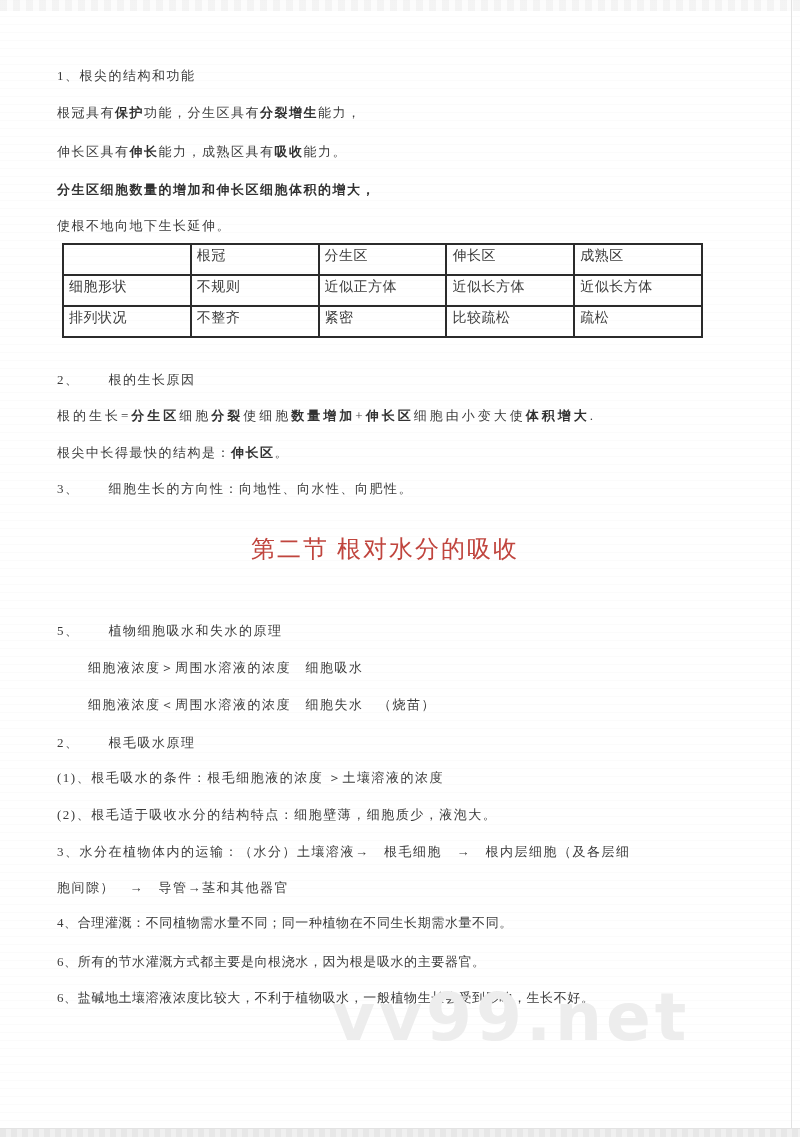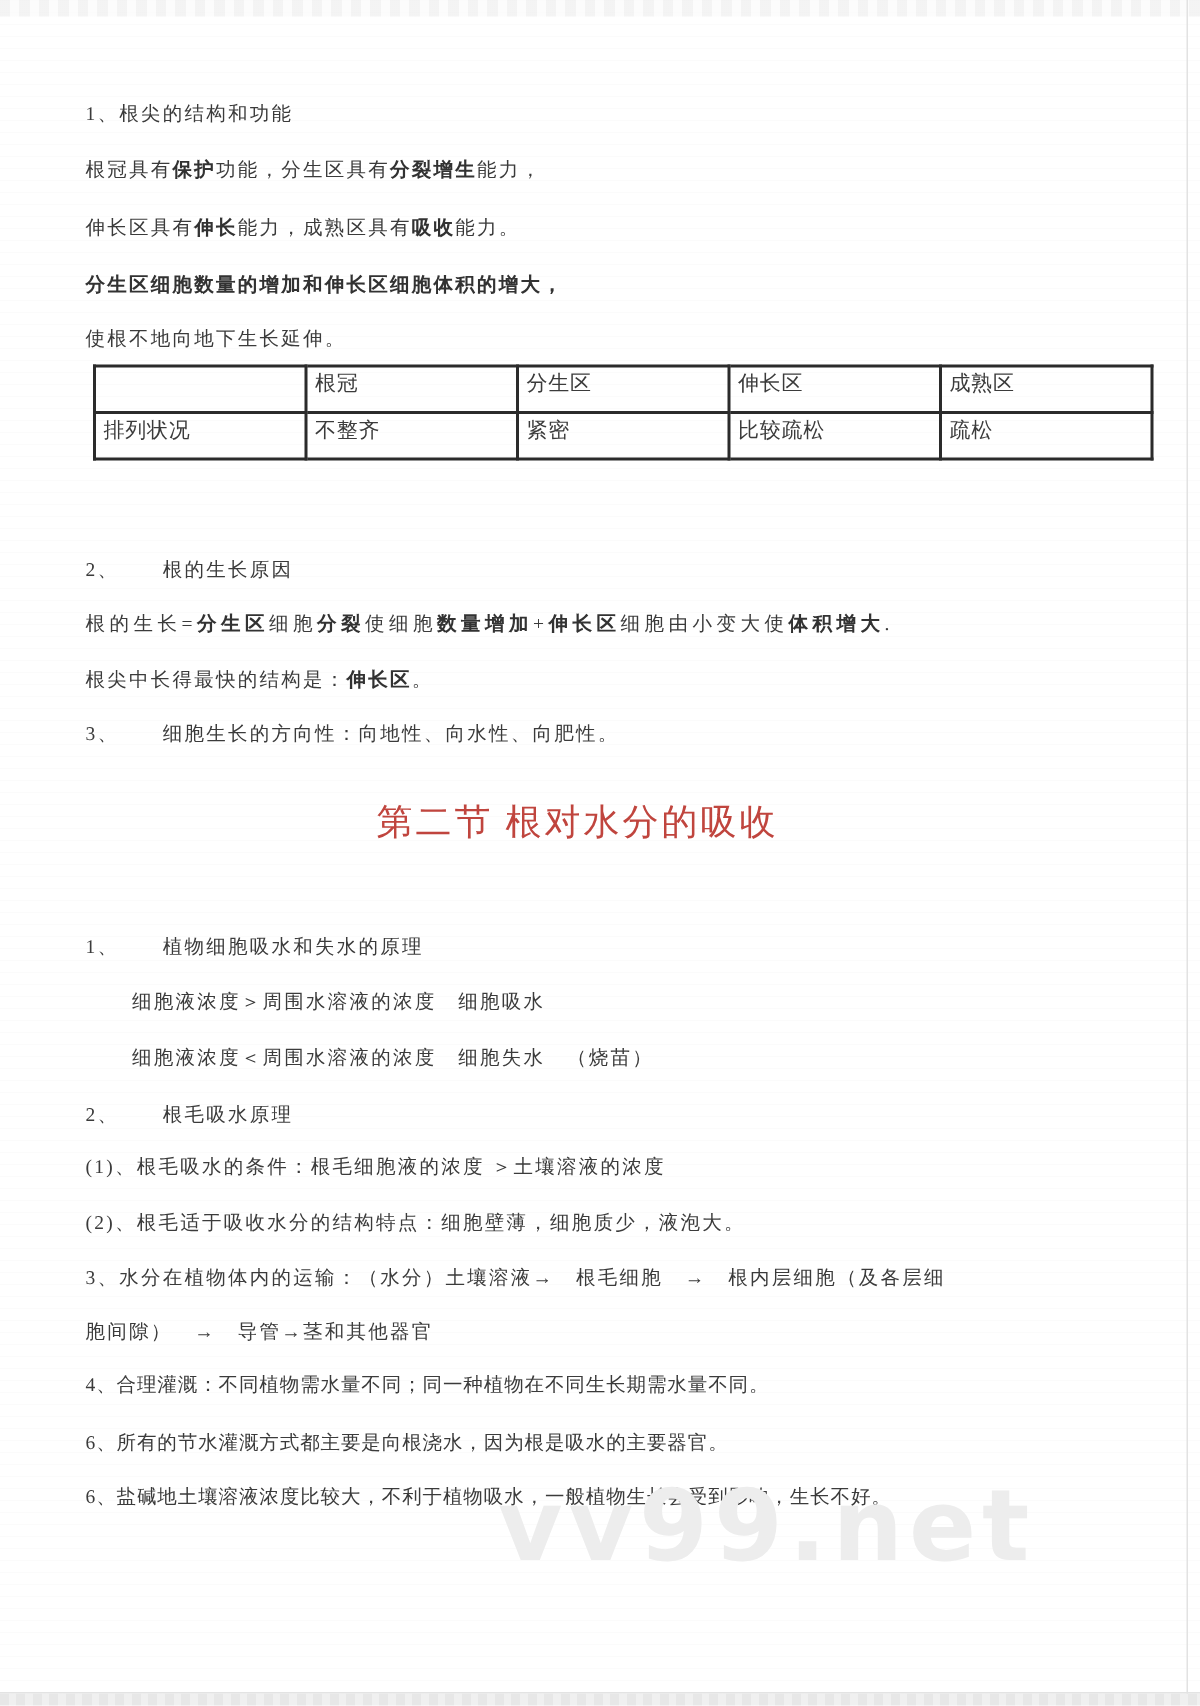--- a/index.html
+++ b/index.html
@@ -34,21 +34,21 @@
   .line .b{font-weight:700;color:#323232;}
   .wide{letter-spacing:3px;}
   .tight{letter-spacing:0.6px;}
   .indent{left:88px;}
   .section-heading{
     position:absolute;left:0;top:536px;width:770px;text-align:center;
     font-size:24px;line-height:26px;letter-spacing:2px;
     color:#c0453e;white-space:pre;
   }
   table.zones{
-    position:absolute;left:62px;top:243px;width:707px;
+    position:absolute;left:62px;top:243px;width:641px;
     border-collapse:collapse;table-layout:fixed;padding-left:36px;
   }
   .zones th,.zones td{
     border:2px solid #2b2b2b;
     font-size:14px;font-weight:400;text-align:left;vertical-align:top;
     color:#3b3b3b;padding:2px 5px 6px 5px;height:21px;letter-spacing:0.5px;
   }
   .watermark{
     position:absolute;left:332px;top:985px;
     font-family:"DejaVu Sans","Liberation Sans",sans-serif;
@@ -75,37 +75,44 @@
       <tr>
         <th></th>
         <th>根冠</th>
         <th>分生区</th>
         <th>伸长区</th>
         <th>成熟区</th>
       </tr>
     </thead>
   <tbody>
       <tr>
+        <td>细胞形状</td>
+        <td>不规则</td>
+        <td>近似正方体</td>
+        <td>近似长方体</td>
+        <td>近似长方体</td>
+      </tr>
+      <tr>
         <td>排列状况</td>
         <td>不整齐</td>
         <td>紧密</td>
         <td>比较疏松</td>
         <td>疏松</td>
       </tr>
     </tbody>
 </table>
 
 <div class="line" style="top:368px">2、　　根的生长原因</div>
 <div class="line wide" style="top:404px"><span>根的生长=</span><span class="b">分生区</span><span>细胞</span><span class="b">分裂</span><span>使细胞</span><span class="b">数量增加</span><span>+</span><span class="b">伸长区</span><span>细胞由小变大使</span><span class="b">体积增大</span><span>.</span></div>
 <div class="line" style="top:441px"><span>根尖中长得最快的结构是：</span><span class="b">伸长区</span><span>。</span></div>
 <div class="line" style="top:477px">3、　　细胞生长的方向性：向地性、向水性、向肥性。</div>
 
 <div class="section-heading">第二节 根对水分的吸收</div>
 
-<div class="line" style="top:619px">1、　　植物细胞吸水和失水的原理</div>
+<div class="line" style="top:619px">5、　　植物细胞吸水和失水的原理</div>
 <div class="line indent" style="top:656px">细胞液浓度＞周围水溶液的浓度　细胞吸水</div>
 <div class="line indent" style="top:693px">细胞液浓度＜周围水溶液的浓度　细胞失水　（烧苗）</div>
 <div class="line" style="top:731px">2、　　根毛吸水原理</div>
 <div class="line" style="top:766px">(1)、根毛吸水的条件：根毛细胞液的浓度 ＞土壤溶液的浓度</div>
 <div class="line" style="top:803px">(2)、根毛适于吸收水分的结构特点：细胞壁薄，细胞质少，液泡大。</div>
 <div class="line" style="top:840px">3、水分在植物体内的运输：（水分）土壤溶液→　根毛细胞　→　根内层细胞（及各层细</div>
 <div class="line" style="top:876px">胞间隙）　→　导管→茎和其他器官</div>
 <div class="line tight" style="top:911px">4、合理灌溉：不同植物需水量不同；同一种植物在不同生长期需水量不同。</div>
 <div class="line tight" style="top:950px">6、所有的节水灌溉方式都主要是向根浇水，因为根是吸水的主要器官。</div>
 <div class="line tight" style="top:986px">6、盐碱地土壤溶液浓度比较大，不利于植物吸水，一般植物生长会受到影响，生长不好。</div>

